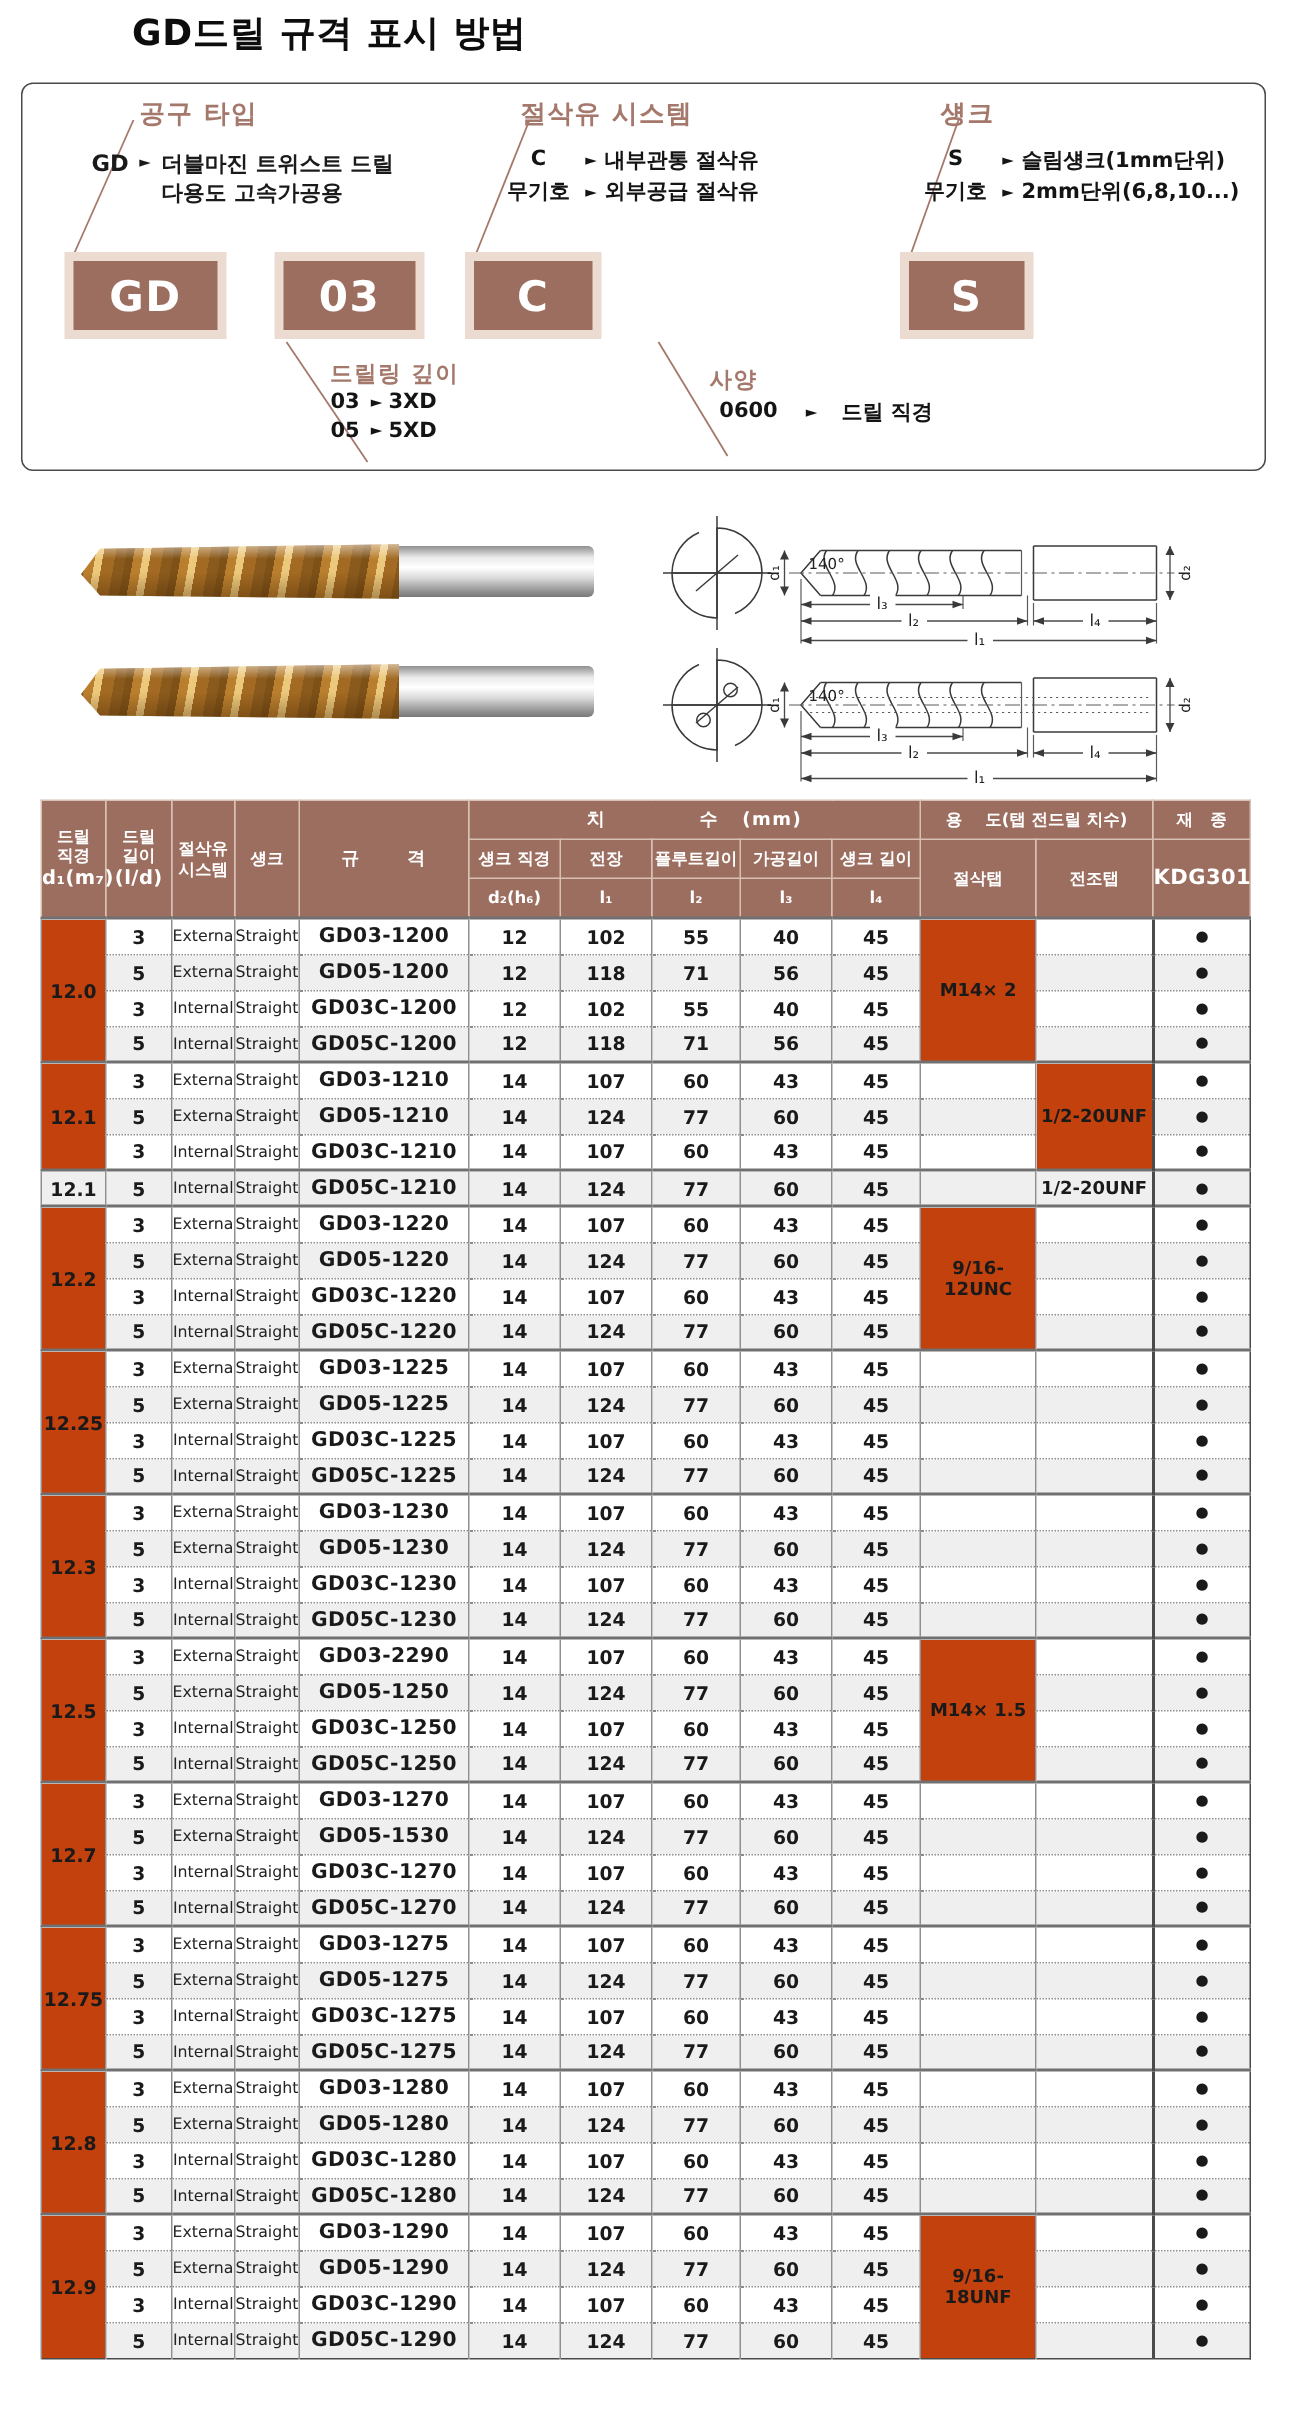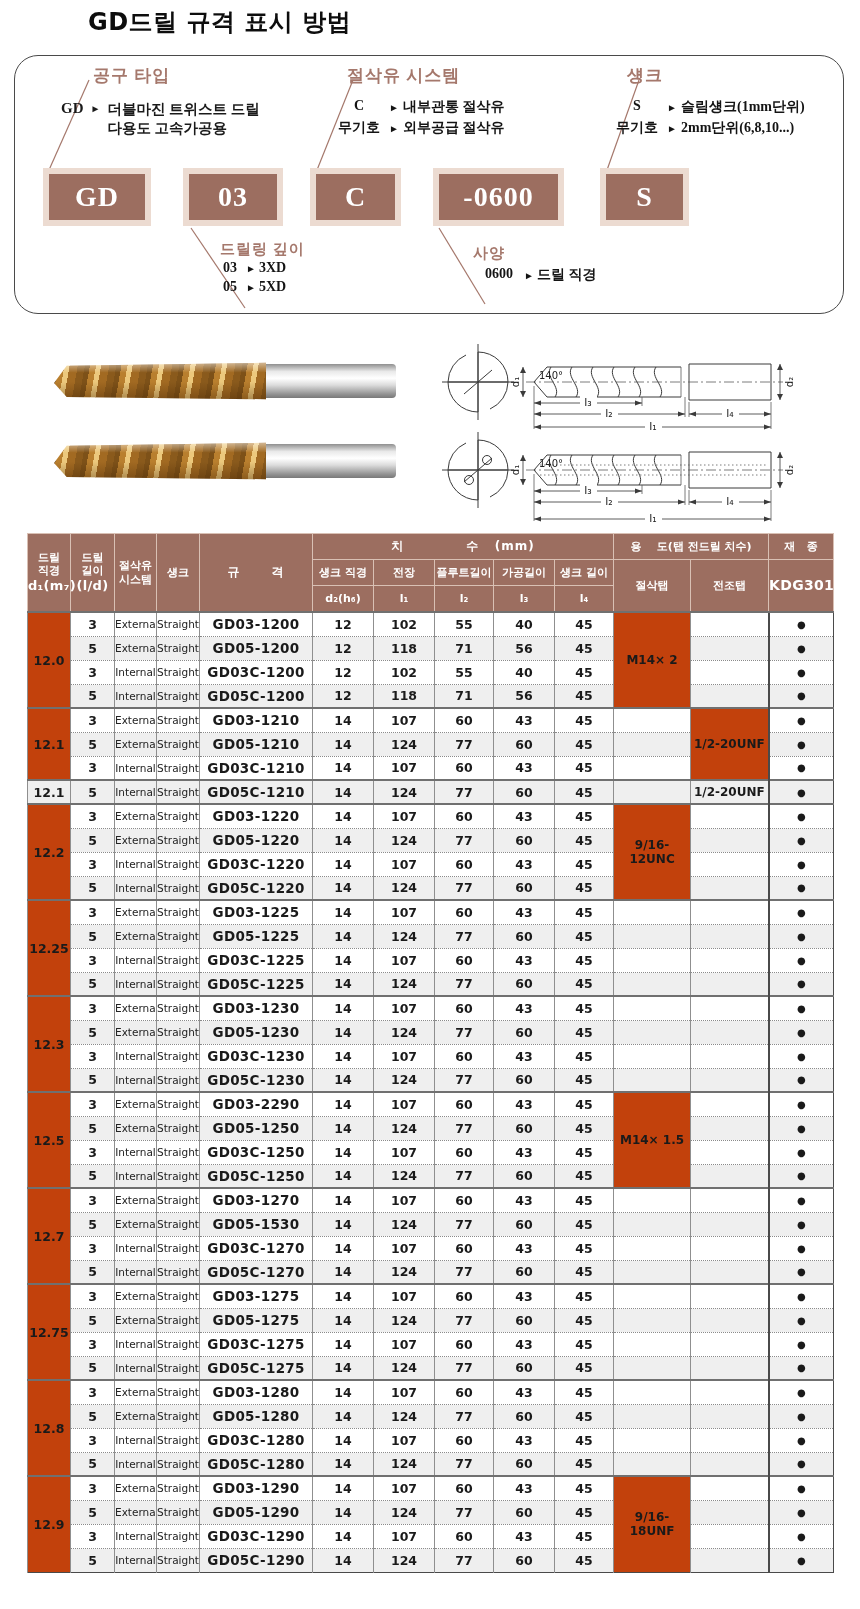--- a/index.html
+++ b/index.html
@@ -5,21 +5,21 @@
   html,body{margin:0;padding:0;}
   body{
     width:860px;height:1609px;background:#fff;position:relative;
     font-family:"DejaVu Sans","Liberation Sans",sans-serif;color:#1a1a1a;
     -webkit-font-smoothing:antialiased;
   }
   .abs{position:absolute;}
   
   #page-title{left:88px;top:6px;font-size:24px;font-weight:800;letter-spacing:0.5px;color:#0d0d0d;}
   
-  #legend-box{left:14px;top:55px;width:828px;height:257px;border:1.5px solid #4a4a4a;border-radius:24px;font-family:Liberation Serif, serif;}
+  #legend-box{left:14px;top:55px;width:828px;height:257px;border:1.5px solid #4a4a4a;border-radius:8px;}
   .lg-label{position:absolute;font-size:17px;font-weight:800;color:#a5786c;letter-spacing:1px;}
   .lg-grid{position:absolute;display:grid;grid-row-gap:3px;font-size:14px;font-weight:700;color:#141414;}
   .lg-grid .code{text-align:center;}
   .lg-grid .arr{font-size:10px;text-align:center;align-self:center;color:#141414;}
   .codebox{position:absolute;top:112px;height:58px;background:#ecdbd1;box-sizing:border-box;padding:6px;}
   .codebox .inner{width:100%;height:100%;background:#9c6e60;color:#fff;display:flex;align-items:center;justify-content:center;
     font-size:28px;font-weight:700;letter-spacing:1px;}
   #leader-svg{position:absolute;left:0;top:0;}
   .tool-desc{position:absolute;left:46px;top:44px;display:flex;gap:7px;font-size:14.5px;font-weight:700;}
   .tool-desc .arr{font-size:10px;align-self:flex-start;margin-top:3px;}
@@ -112,39 +112,36 @@
 
   <div class="codebox" style="left:28px;width:108px;">
       <div class="inner">GD</div>
     </div>
   <div class="codebox" style="left:168px;width:100px;">
       <div class="inner">03</div>
     </div>
   <div class="codebox" style="left:295px;width:91px;">
       <div class="inner">C</div>
     </div>
-  <div class="codebox" style="left:418px;width:131px;">
-      <div class="inner">-0600</div>
-    </div>
   <div class="codebox" style="left:585px;width:89px;">
       <div class="inner">S</div>
     </div>
 
   <div class="ann-label" style="left:205px;top:184px;">드릴링 깊이</div>
   <div class="lg-grid" style="left:202px;top:204px;grid-template-columns:26px 16px auto;">
     <span class="code">03</span>
     <span class="arr">►</span>
     <span>3XD</span>
     <span class="code">05</span>
     <span class="arr">►</span>
     <span>5XD</span>
   </div>
 
   <div class="ann-label" style="left:458px;top:188px;">사양</div>
-  <div class="lg-grid" style="left:462px;top:210px;grid-template-columns:44px 16px auto;">
+  <div class="lg-grid" style="left:462px;top:210px;grid-template-columns:44px 16px auto;gap:12px;">
     <span class="code">0600</span>
     <span class="arr">►</span>
     <span>드릴 직경</span>
   </div>
 </div>
 
 <div class="abs drill-photo" style="left:54px;top:362px;">
   <div class="flute"></div>
   <div class="shank-photo"></div>
 </div>

